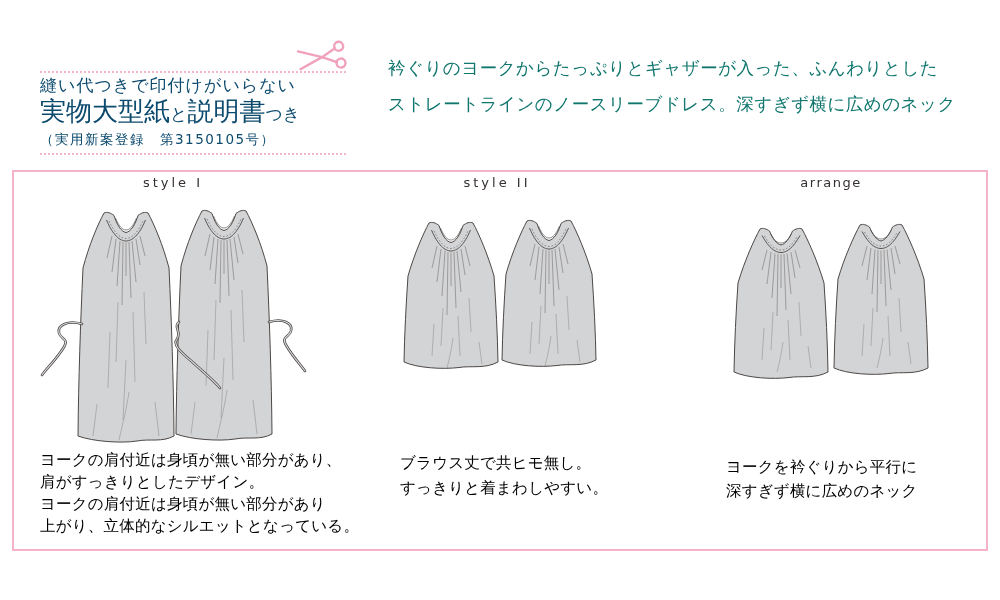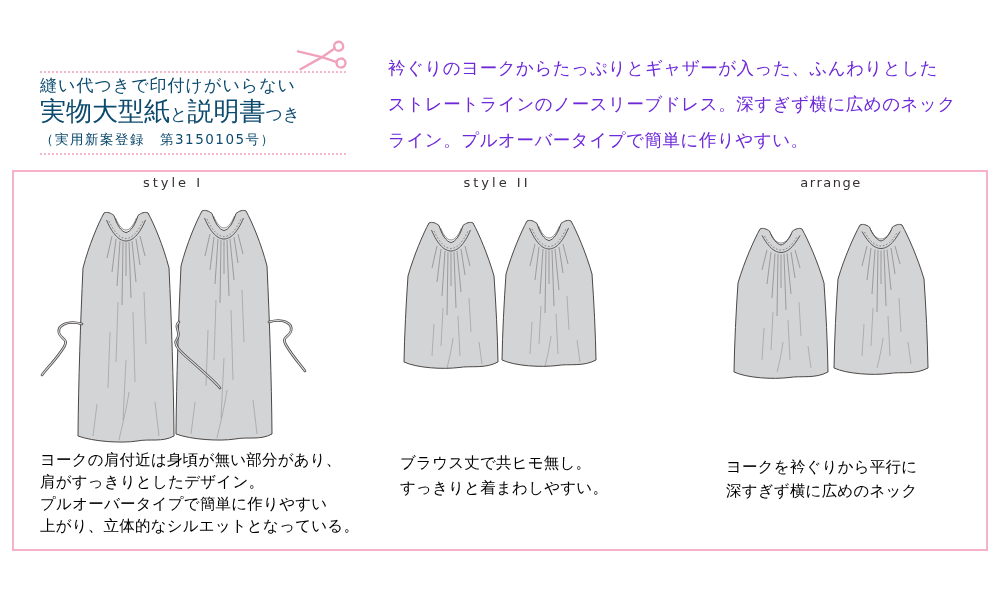--- a/index.html
+++ b/index.html
@@ -13,21 +13,21 @@
   .hdr .dot-bottom{top:108px;}
   .hdr-line1{position:absolute;top:29px;left:0;font-size:17px;letter-spacing:1px;font-weight:500;white-space:nowrap;}
   .hdr-line2{position:absolute;top:49px;left:0;white-space:nowrap;font-weight:500;}
   .hdr-line2 .big{font-size:26px;}
   .hdr-line2 .small{font-size:17px;}
   .hdr-line3{position:absolute;top:86px;left:0;font-size:13.5px;letter-spacing:1.5px;white-space:nowrap;}
   .scissors{position:absolute;right:-4px;top:-4px;transform:rotate(-8deg);}
 
   
   .intro{position:absolute;left:388px;top:50px;width:605px;font-size:17.5px;line-height:36px;
-         color:#6d28d9;letter-spacing:0.5px;}
+         color:#0f766e;letter-spacing:0.5px;}
   .intro div{white-space:nowrap;}
 
   
   .styles-box{position:absolute;left:12px;top:170px;width:972px;height:377px;
               border:2px solid #f6b3c7;background:#ffffff;}
   .panel-label{position:absolute;width:170px;text-align:center;top:175px;font-size:13px;
                color:#35302e;letter-spacing:3px;white-space:nowrap;}
   .lbl-1{left:88px;}
   .lbl-2{left:412px;}
   .lbl-3{left:746px;letter-spacing:1.5px;}
@@ -96,21 +96,20 @@
     <div class="dotline dot-top"></div>
     <div class="hdr-line1">縫い代つきで印付けがいらない</div>
     <div class="hdr-line2"><span class="big">実物大型紙</span><span class="small">と</span><span class="big">説明書</span><span class="small">つき</span></div>
     <div class="hdr-line3">（実用新案登録　第3150105号）</div>
     <div class="dotline dot-bottom"></div>
   </div>
 
   <div class="intro">
     <div>衿ぐりのヨークからたっぷりとギャザーが入った、ふんわりとした</div>
     <div>ストレートラインのノースリーブドレス。深すぎず横に広めのネック</div>
-    <div>ライン。プルオーバータイプで簡単に作りやすい。</div>
   </div>
 
   <div class="styles-box"></div>
 
   <div class="panel-label lbl-1">style I</div>
   <div class="panel-label lbl-2">style II</div>
   <div class="panel-label lbl-3">arrange</div>
 
   <svg class="illus il-1" width="300" height="252" viewBox="0 0 300 252">
     <use href="#g-dress" x="48" y="14"></use>
@@ -135,21 +134,21 @@
   </svg>
 
   <svg class="illus il-3" width="215" height="172" viewBox="0 0 215 172">
     <use href="#g-blouse2" x="6" y="10"></use>
     <use href="#g-blouse2" x="106" y="6"></use>
   </svg>
 
   <div class="panel-desc desc-1">
     <div>ヨークの肩付近は身頃が無い部分があり、</div>
     <div>肩がすっきりとしたデザイン。</div>
-    <div>プルオーバータイプで簡単に作りやすい</div>
+    <div>ヨークの肩付近は身頃が無い部分があり</div>
     <div>上がり、立体的なシルエットとなっている。</div>
   </div>
   <div class="panel-desc desc-2">
     <div>ブラウス丈で共ヒモ無し。</div>
     <div>すっきりと着まわしやすい。</div>
   </div>
   <div class="panel-desc desc-3">
     <div>ヨークを衿ぐりから平行に</div>
     <div>深すぎず横に広めのネック</div>
   </div>

